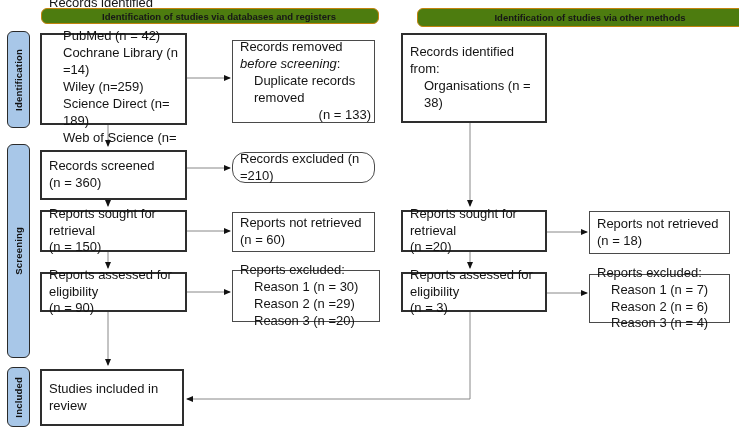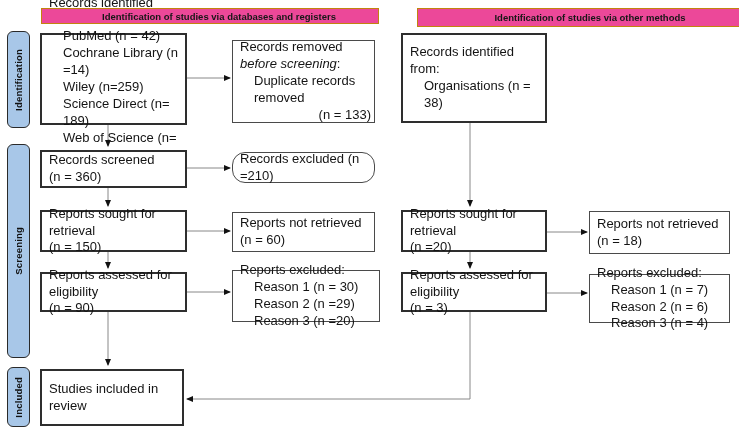--- a/index.html
+++ b/index.html
@@ -1,20 +1,20 @@
 <!DOCTYPE html>
 <html><head>
 <meta charset="utf-8">
 <style>
   html,body { margin:0; padding:0; background:#ffffff; font-family:"Liberation Sans", sans-serif; }
   .canvas { position:relative; width:739px; height:434px; background:#fff; overflow:hidden; }
 
   .hdr {
     position:absolute; box-sizing:border-box;
-    background:#ec4899; border:1.5px solid #c2830e; border-radius:0;
+    background:#4d7c0f; border:1.5px solid #c2830e; border-radius:6px;
     display:flex; align-items:center; justify-content:center;
     font-size:9.5px; font-weight:bold; color:#171717; z-index:3;padding-left:18px;
   }
 
   .side {
     position:absolute; box-sizing:border-box;
     background:#A8C7E8; border:1.4px solid #2a2a2a; border-radius:6px;
     display:flex; align-items:center; justify-content:center; z-index:3;
   }
   .side span {
@@ -83,21 +83,21 @@
     <div class="indent">Science Direct (n= 189)</div>
     <div class="indent">Web of Science (n= 97)</div>
   </div>
 
   <div class="node" style="left:232px; top:40px; width:143px; height:83px;align-items:flex-end;">
     <div><span>Records removed </span><i>before screening</i><span>:</span></div>
     <div class="indent">Duplicate records removed</div>
     <div class="indent">(n = 133)</div>
   </div>
 
-  <div class="node main" style="left:40px; top:150px; width:147px; height:38px;">
+  <div class="node main" style="left:40px; top:150px; width:147px; height:50px;">
     <div>Records screened</div>
     <div>(n = 360)</div>
   </div>
 
   <div class="node" style="left:232px; top:152px; width:143px; height:31px;border-radius:13px;">
     <div>Records excluded (n =210)</div>
   </div>
 
   <div class="node main" style="left:40px; top:210px; width:147px; height:42px;">
     <div>Reports sought for retrieval</div>

